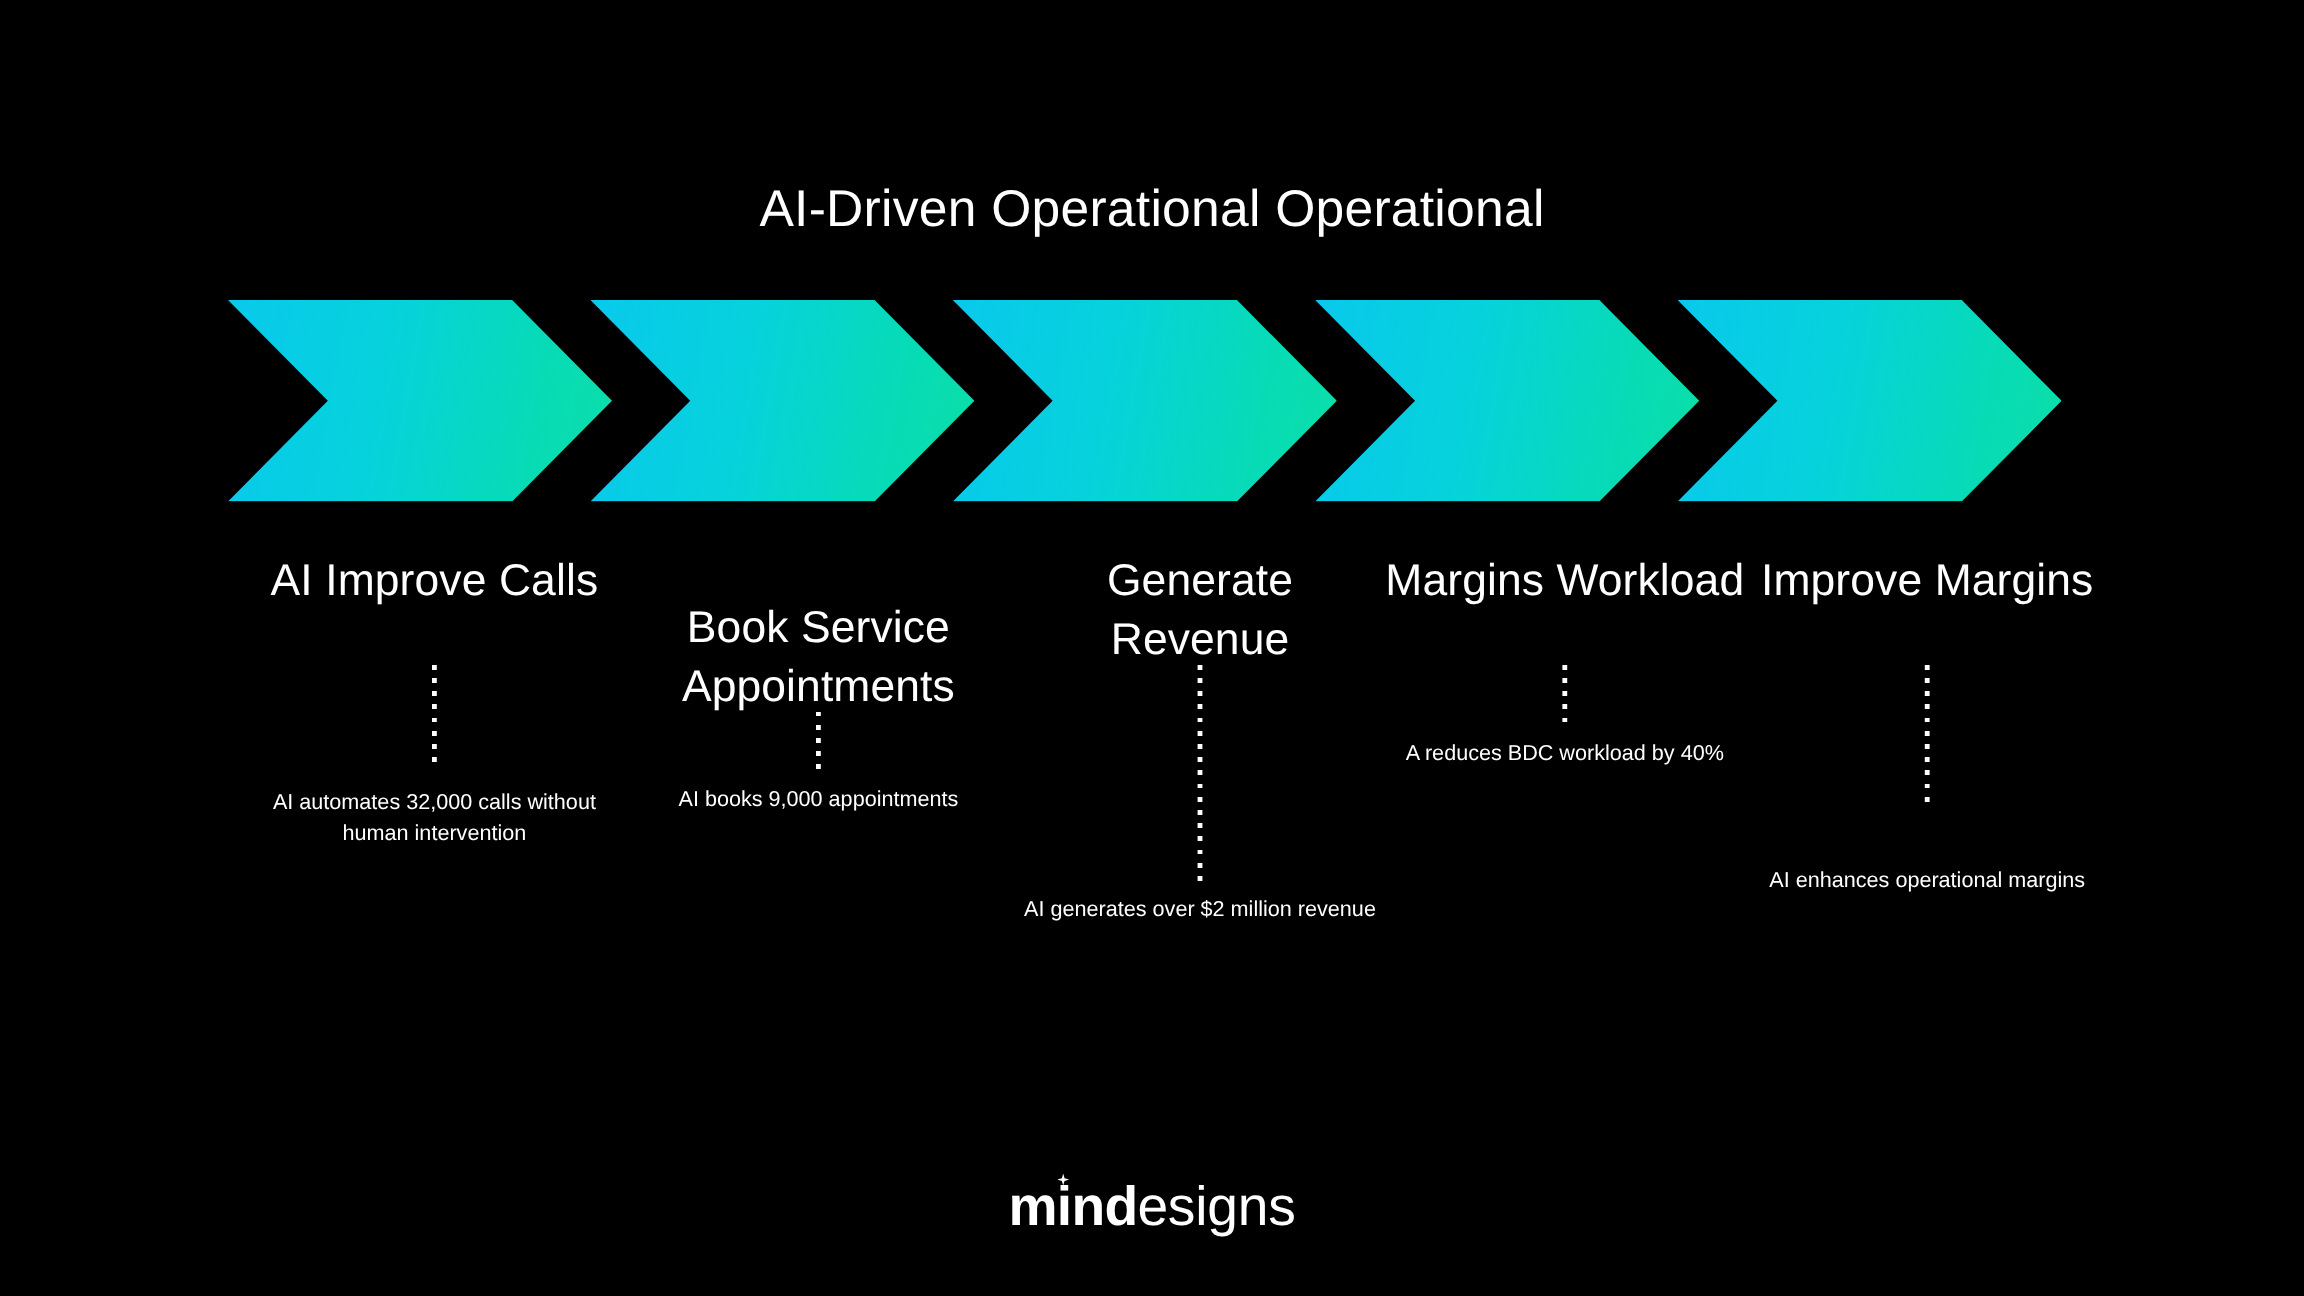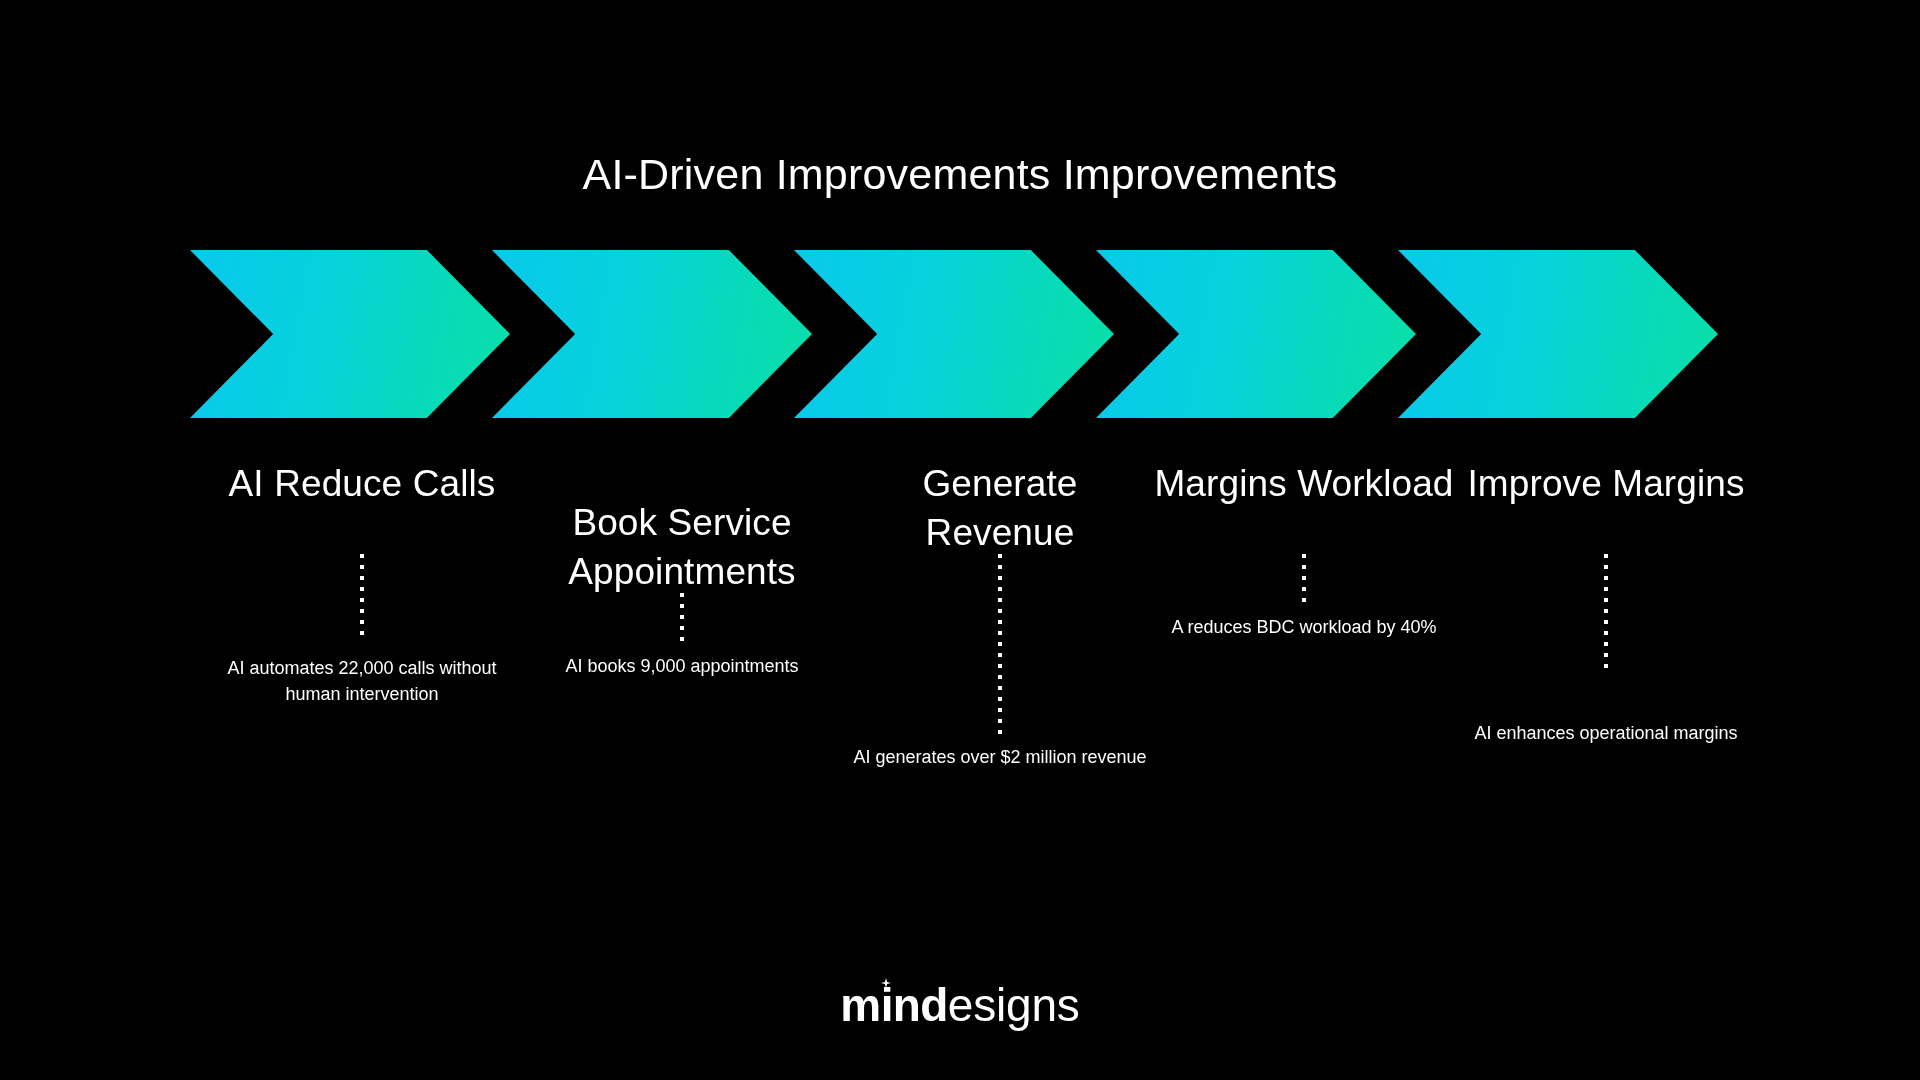--- a/index.html
+++ b/index.html
@@ -145,36 +145,36 @@
     height: 9px;
     color: #ffffff;
   }
   .logo-spark svg { display: block; }
 </style>
 </head>
 <body>
 
 <div class="slide">
 
-  <h1 class="title">AI-Driven Improvements Improvements</h1>
+  <h1 class="title">AI-Driven Operational Operational</h1>
 
   <div class="chevron-row">
     <div class="chevron c0"></div>
     <div class="chevron c1"></div>
     <div class="chevron c2"></div>
     <div class="chevron c3"></div>
     <div class="chevron c4"></div>
   </div>
 
   <div class="steps">
 
     <div class="step s0">
-      <div class="step-label">AI Reduce Calls</div>
+      <div class="step-label">AI Improve Calls</div>
       <div class="connector" style="top:94px;height:86px;"></div>
-      <div class="step-desc" style="top:196px;">AI automates 22,000 calls without human intervention</div>
+      <div class="step-desc" style="top:196px;">AI automates 32,000 calls without human intervention</div>
     </div>
 
     <div class="step s1">
       <div class="step-label">Book Service Appointments</div>
       <div class="connector" style="top:94px;height:52px;"></div>
       <div class="step-desc" style="top:155px;">AI books 9,000 appointments</div>
     </div>
 
     <div class="step s2">
       <div class="step-label">Generate Revenue</div>

